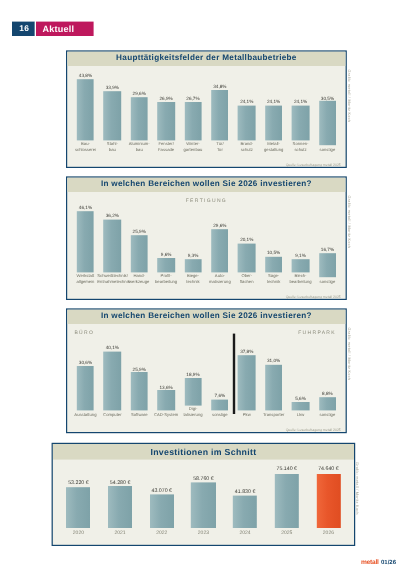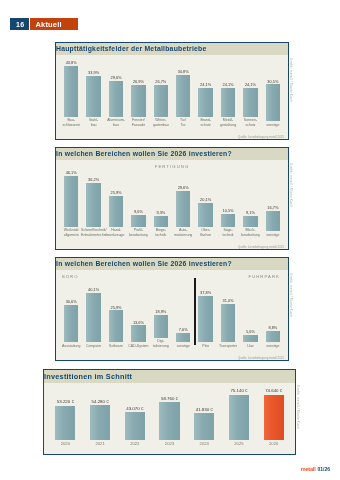--- a/index.html
+++ b/index.html
@@ -20,21 +20,21 @@
   }
   .ph-num {
     background: #14466f; color: #ffffff;
     font-size: 7px; font-weight: bold;
     padding: 0 5px 0 6px;
     display: flex; align-items: center;
     letter-spacing: .3px;
   }
   .ph-sep { width: 1px; background: #ffffff; }
   .ph-title {
-    background: #c2410c; color: #ffffff;
+    background: #be185d; color: #ffffff;
     font-size: 7.5px; font-weight: bold;
     padding: 0 16px 0 5px;
     display: flex; align-items: center;
     letter-spacing: .2px;
   }
 
   
   .chart-box {
     position: absolute;
     background: #f0f0e8;
@@ -43,21 +43,21 @@
   }
   #chart1 { left: 55px; top: 42px;  width: 234px; height: 98px; }
   #chart2 { left: 55px; top: 147px; width: 234px; height: 103px; }
   #chart3 { left: 55px; top: 257px; width: 234px; height: 104px; }
   #chart4 { left: 43px; top: 369px; width: 253px; height: 86px; }
 
   .chart-title {
     background: #d9d9c3;
     color: #14466f;
     font-size: 6.8px; font-weight: bold;
-    text-align: left;
+    text-align: center;
     letter-spacing: .25px;
     padding: 2.5px 0 2.5px;
     line-height: 1;
   }
   #chart4 .chart-title { font-size: 7.3px; padding: 3px 0; }
 
   .plot {
     position: relative;
     width: 100%;
   }

